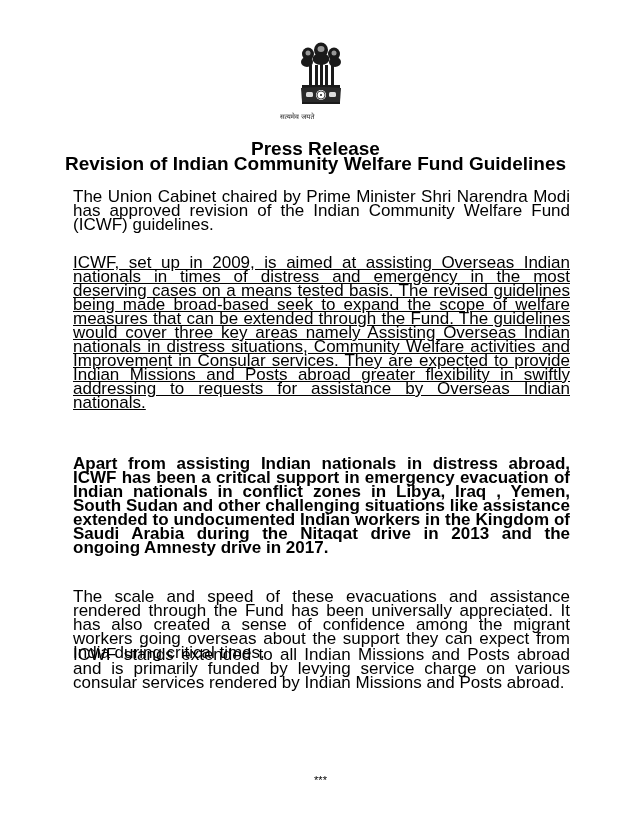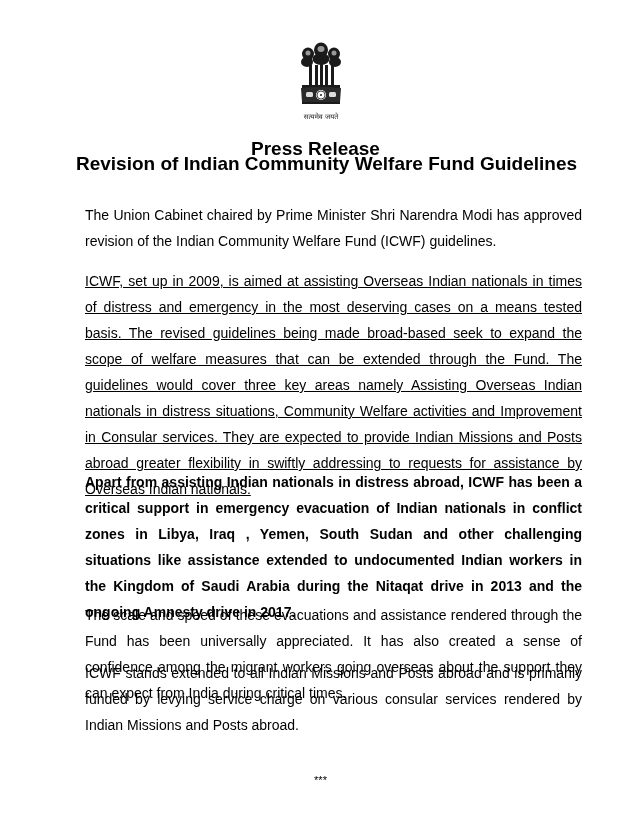--- a/index.html
+++ b/index.html
@@ -18,48 +18,47 @@
     .emblem {
       position: absolute;
       left: 296px;
       top: 40px;
       width: 50px;
       height: 84px;
     }
     .emblem svg { display: block; }
     .motto {
       position: absolute;
-      left: 290px;
+      left: 280px;
       top: 112px;
       width: 62px;
-      text-align: center;
       font-family: "DejaVu Sans", sans-serif;
       font-size: 7px;
       line-height: 10px;
       color: #222;
     }
     .heading {
       position: absolute;
       left: 0;
       width: 631px;
       text-align: center;
       font-weight: bold;
       font-size: 19px;
       line-height: 15px;
     }
     .heading.h1 { top: 141px; }
-    .heading.h2 { top: 156px; padding-left: 11px; }
+    .heading.h2 { top: 156px; }
     .para {
       position: absolute;
       left: 73px;
       width: 497px;
-      font-size: 14px;
-      line-height: 26px;
+      font-size: 17px;
+      line-height: 14px;
       text-align: justify;
-      margin: 12px;
+      margin: 0;
     }
     .para.p1 { top: 190px; }
     .para.p2 { top: 256px; text-decoration: underline; }
     .para.p3 { top: 457px; font-weight: bold; }
     .para.p4 { top: 590px; }
     .para.p5 { top: 648px; }
     .stars {
       position: absolute;
       left: 0;
       width: 641px;

